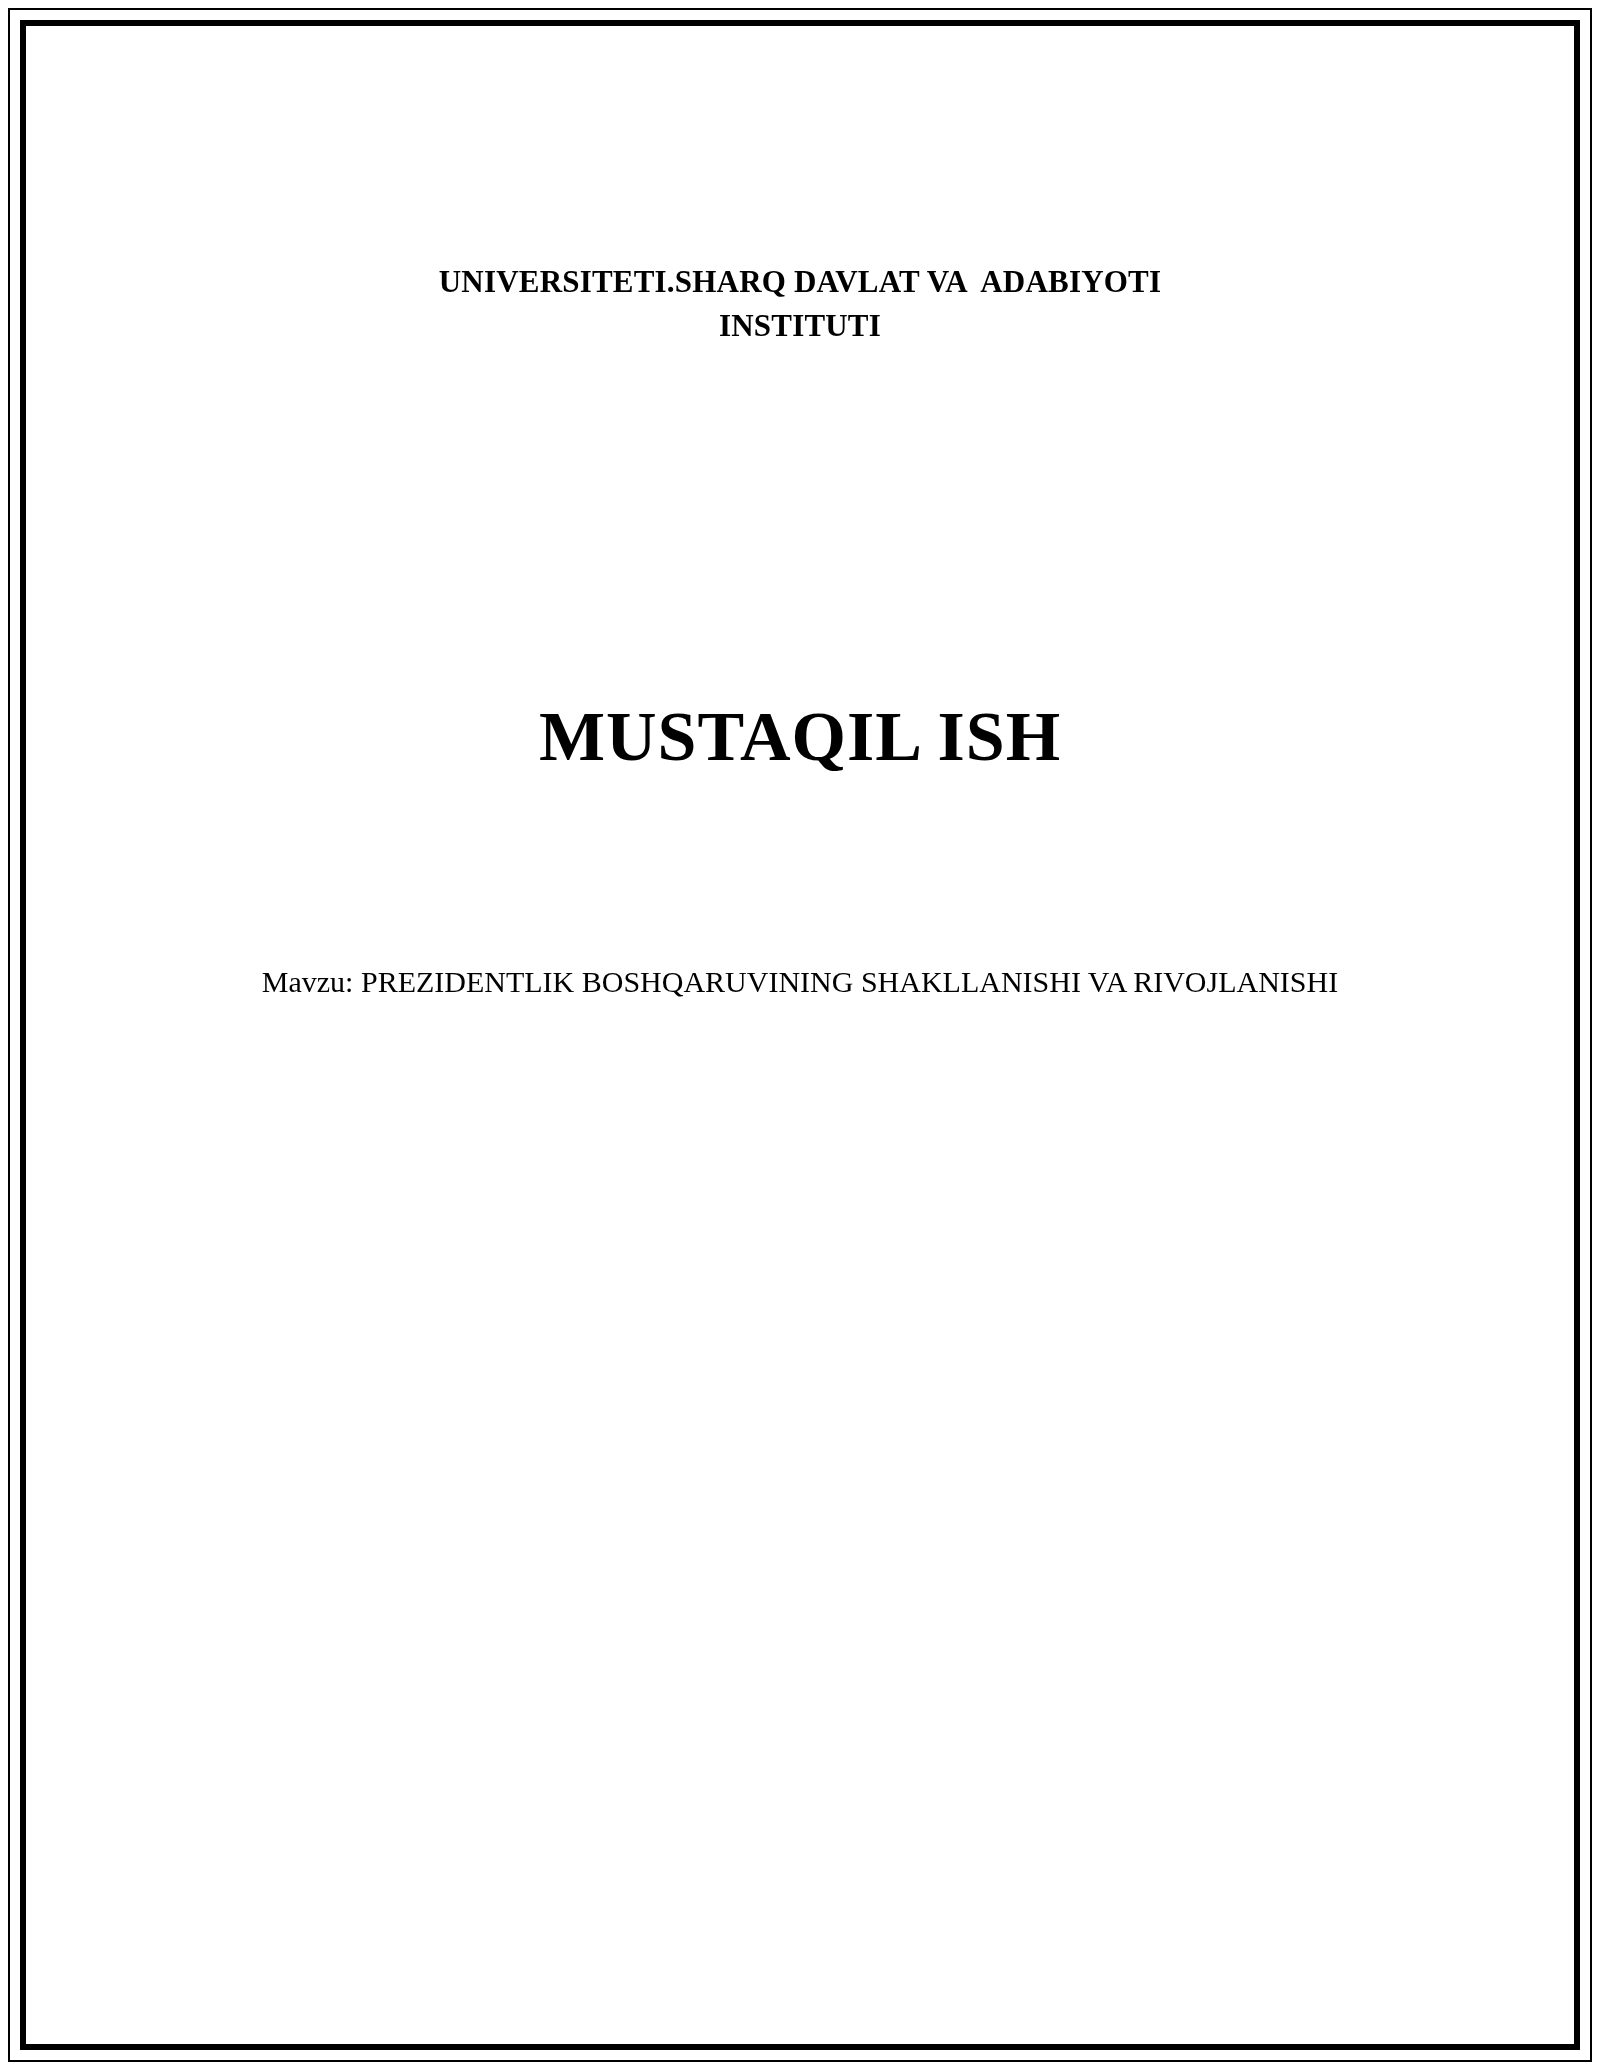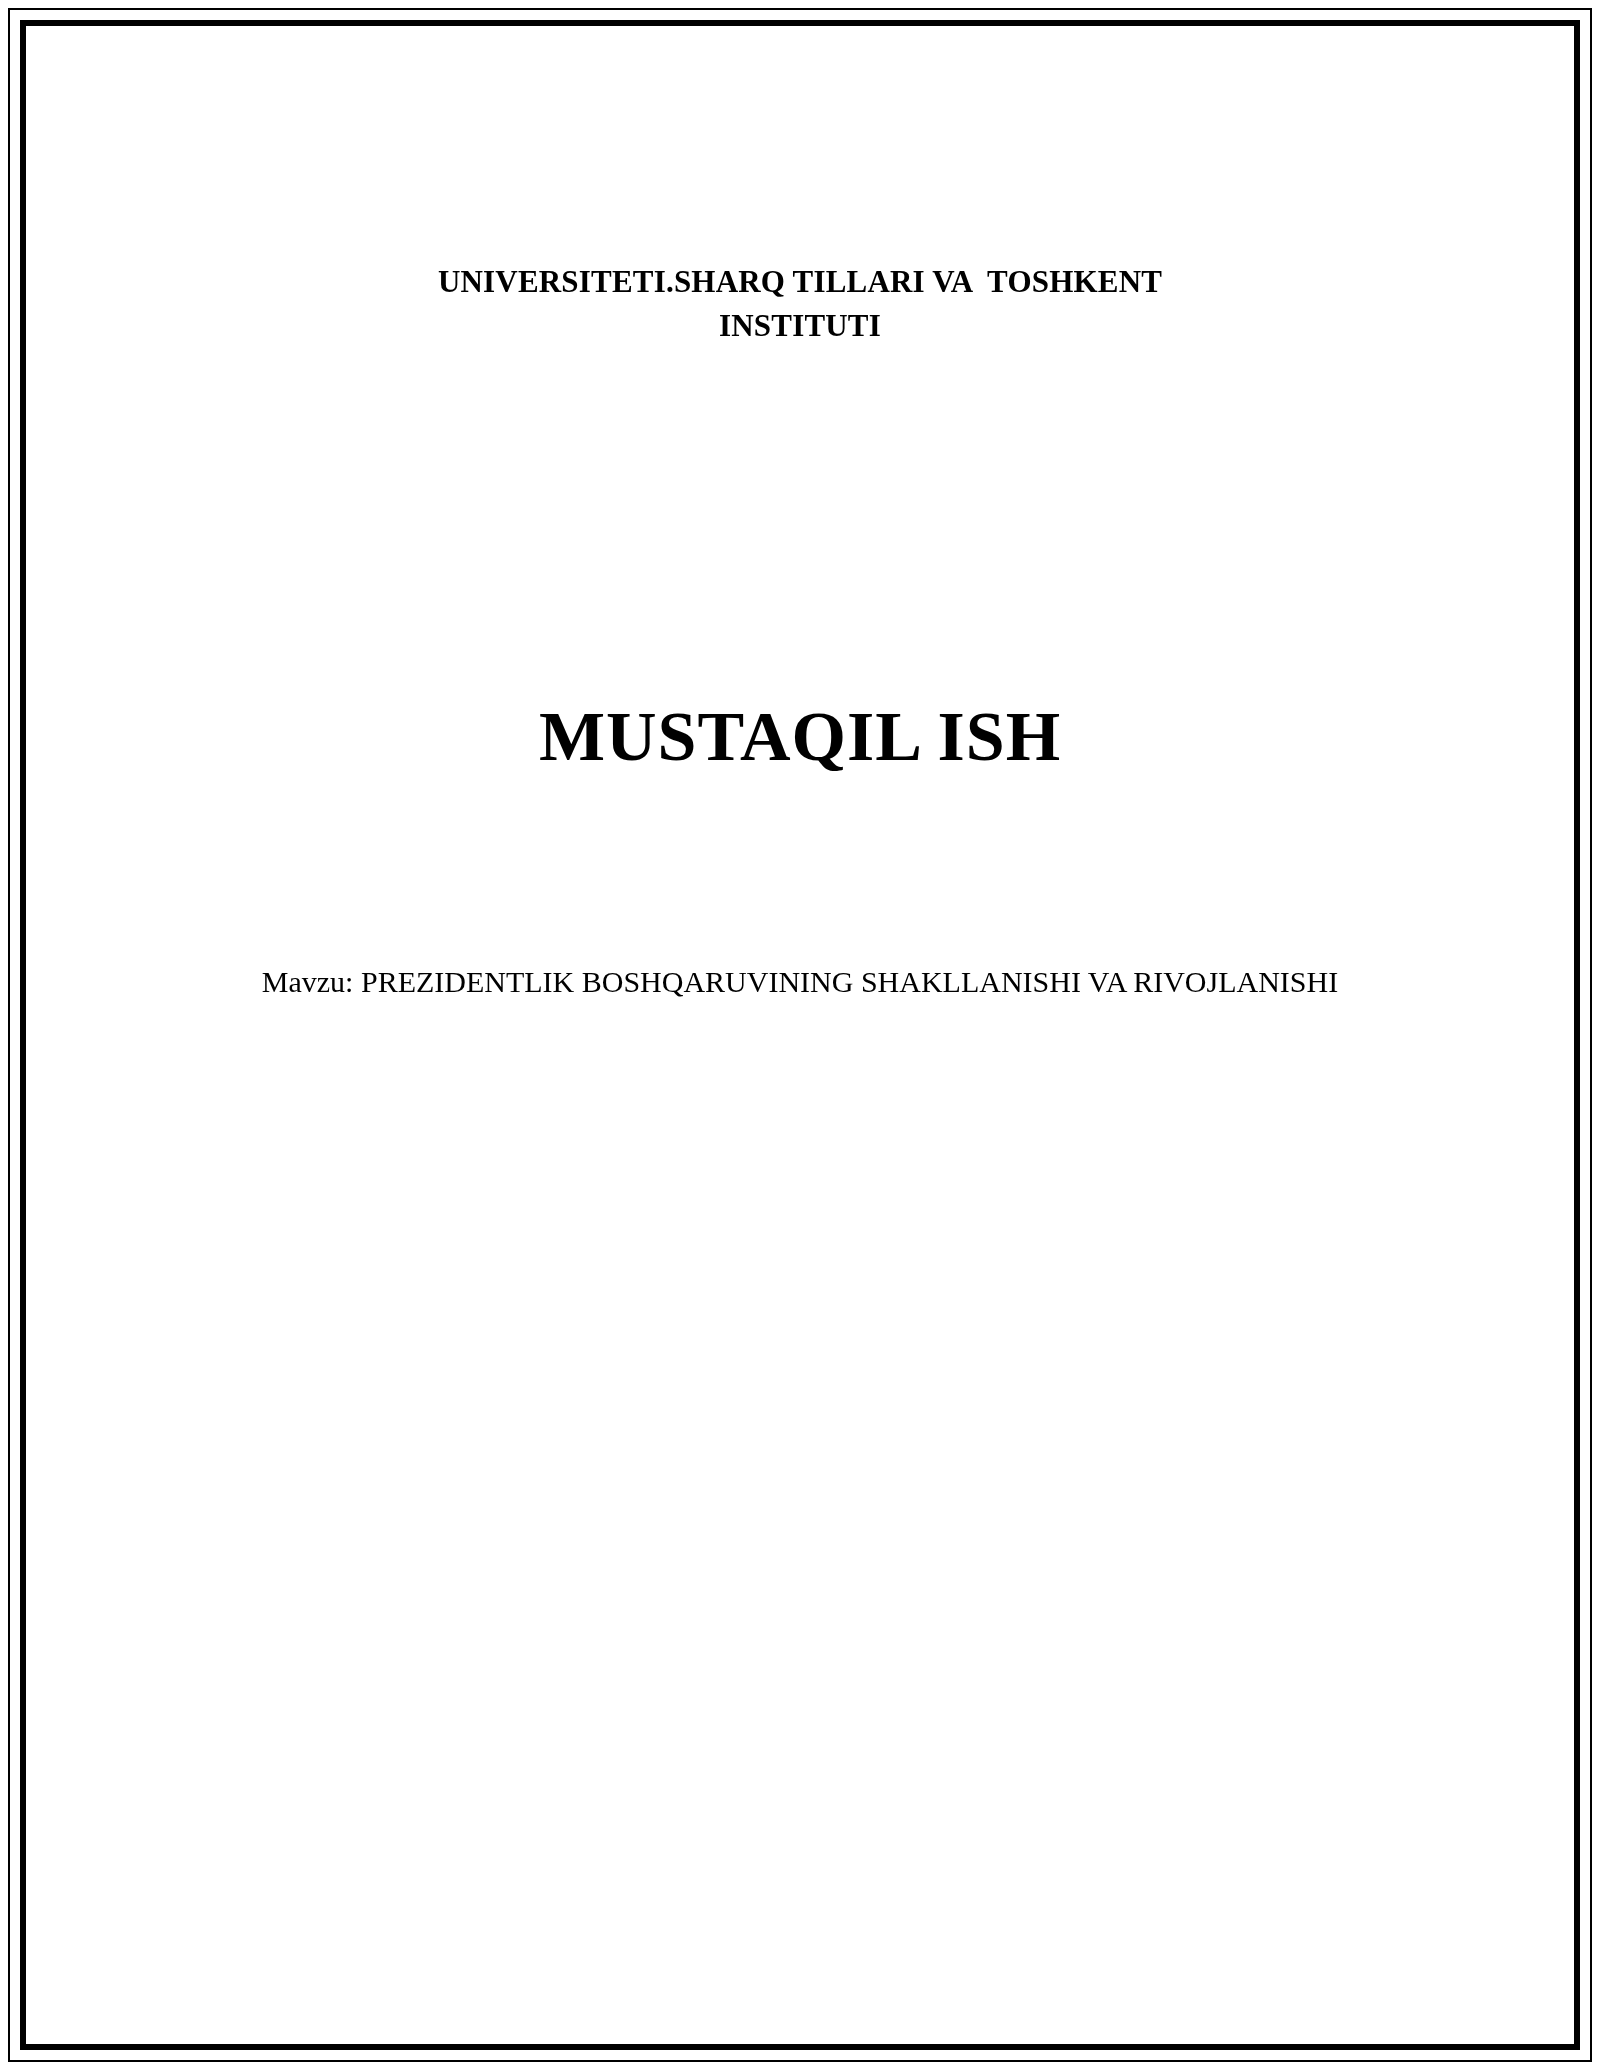--- a/index.html
+++ b/index.html
@@ -95,21 +95,21 @@
 </style>
 </head>
 <body>
 
 <div class="page">
   <div class="frame-outer"></div>
   <div class="frame-inner">
     <div class="content">
 
       <div class="org-block">
-        <span class="line">UNIVERSITETI.SHARQ TILLARI VA  TOSHKENT</span>
+        <span class="line">UNIVERSITETI.SHARQ DAVLAT VA  ADABIYOTI</span>
         <span class="line">INSTITUTI</span>
       </div>
 
       <div class="main-title">MUSTAQIL ISH</div>
 
       <div class="subject-block">
         <span class="subject-label">Mavzu: </span>
         <span>PREZIDENTLIK BOSHQARUVINING SHAKLLANISHI VA RIVOJLANISHI</span>
       </div>
 

